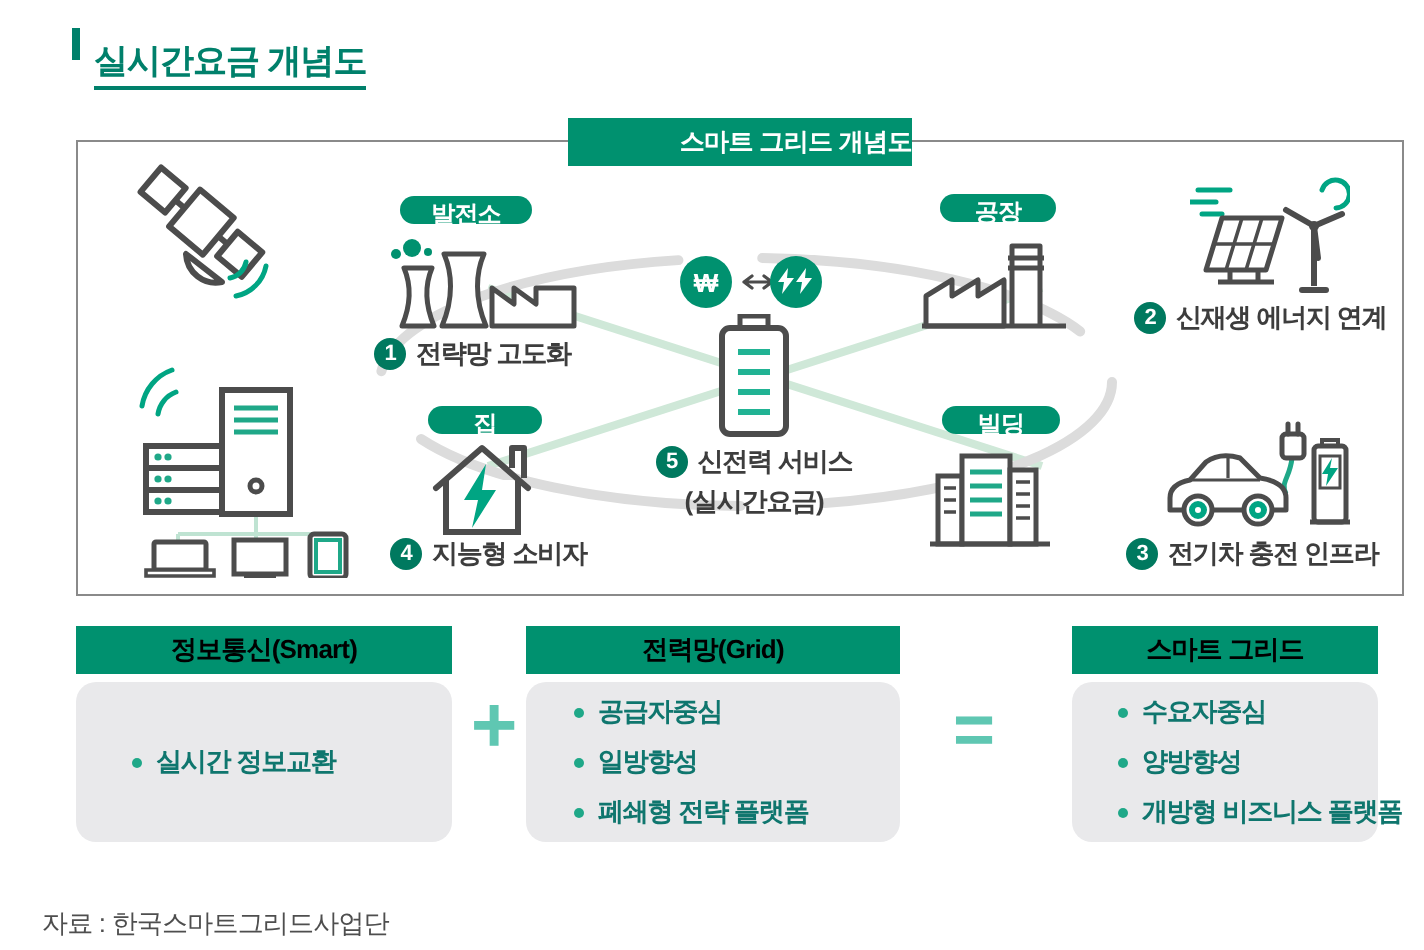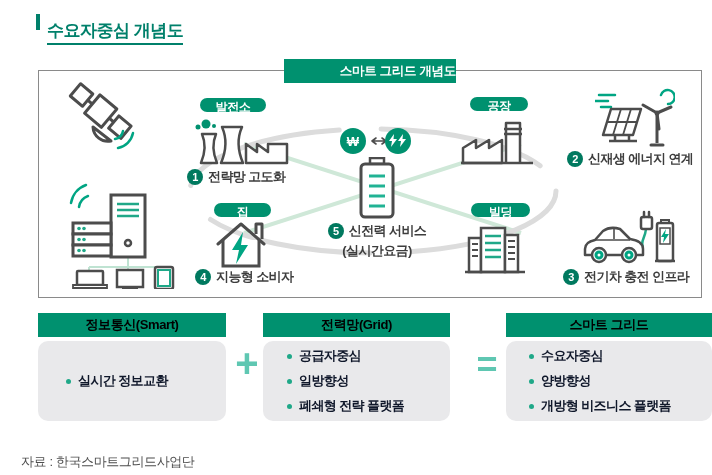--- a/index.html
+++ b/index.html
@@ -28,35 +28,35 @@
   .caption-center .line1{display:flex;align-items:center;justify-content:center;}
   .caption-center .line2{margin-top:2px;}
   .coin{position:absolute;width:26px;height:26px;border-radius:50%;background:#00916F;color:#fff;
         display:flex;align-items:center;justify-content:center;font-size:13px;font-weight:bold;}
   
   .cmp-box{position:absolute;top:313px;}
   .cmp-head{height:24px;line-height:24px;background:#00916F;color:#000000;font-size:13px;
             font-weight:bold;text-align:center;letter-spacing:-0.4px;}
   .cmp-body{margin-top:4px;height:80px;background:#E9E9EB;border-radius:10px;box-sizing:border-box;
             display:flex;flex-direction:column;justify-content:center;gap:7px;}
-  .cmp-item{display:flex;align-items:center;font-size:13px;font-weight:600;color:#0f172a;
+  .cmp-item{display:flex;align-items:center;font-size:13px;font-weight:600;color:#0f766e;
             letter-spacing:-0.6px;white-space:nowrap;}
   .dot{width:5px;height:5px;border-radius:50%;background:#1FA888;margin-right:7px;flex:0 0 auto;}
   .op{position:absolute;color:#5FC7B2;font-weight:900;text-align:center;}
   .op-plus{left:230px;top:343px;width:34px;font-size:40px;line-height:40px;}
   .op-eq{left:470px;top:347px;width:34px;font-size:36px;line-height:36px;}
   .source{position:absolute;left:21px;top:440px;font-size:13px;color:#4E4E4E;letter-spacing:-0.4px;}
 </style>
 </head>
 <body>
 
 <div class="stage">
 
   <span class="tbar"></span>
-  <h1 class="page-title">수요자중심 개념도</h1>
+  <h1 class="page-title">실시간요금 개념도</h1>
 
   <section class="diagram">
     <div class="diagram-tab">스마트 그리드 개념도</div>
 
     <svg class="bglines" width="662" height="226" viewBox="0 0 662 226">
       <line x1="205" y1="73" x2="482" y2="162" stroke="#CFE8D8" stroke-width="4"></line>
       <line x1="205" y1="162" x2="482" y2="73" stroke="#CFE8D8" stroke-width="4"></line>
       <ellipse cx="334" cy="120" rx="183" ry="62" fill="none" stroke="#DCDCDC" stroke-width="5" stroke-dasharray="165 42" stroke-linecap="round"></ellipse>
     </svg>
 
@@ -239,21 +239,21 @@
       </div>
       <div class="cmp-item">
         <span class="dot"></span>
         <span>폐쇄형 전략 플랫폼</span>
       </div>
     </div>
   </div>
 
   <div class="op op-eq">=</div>
 
-  <div class="cmp-box" style="left:506px;width:206px">
+  <div class="cmp-box" style="left:536px;width:153px">
     <div class="cmp-head">스마트 그리드</div>
     <div class="cmp-body" style="padding-left:23px">
       <div class="cmp-item">
         <span class="dot"></span>
         <span>수요자중심</span>
       </div>
       <div class="cmp-item">
         <span class="dot"></span>
         <span>양방향성</span>
       </div>

